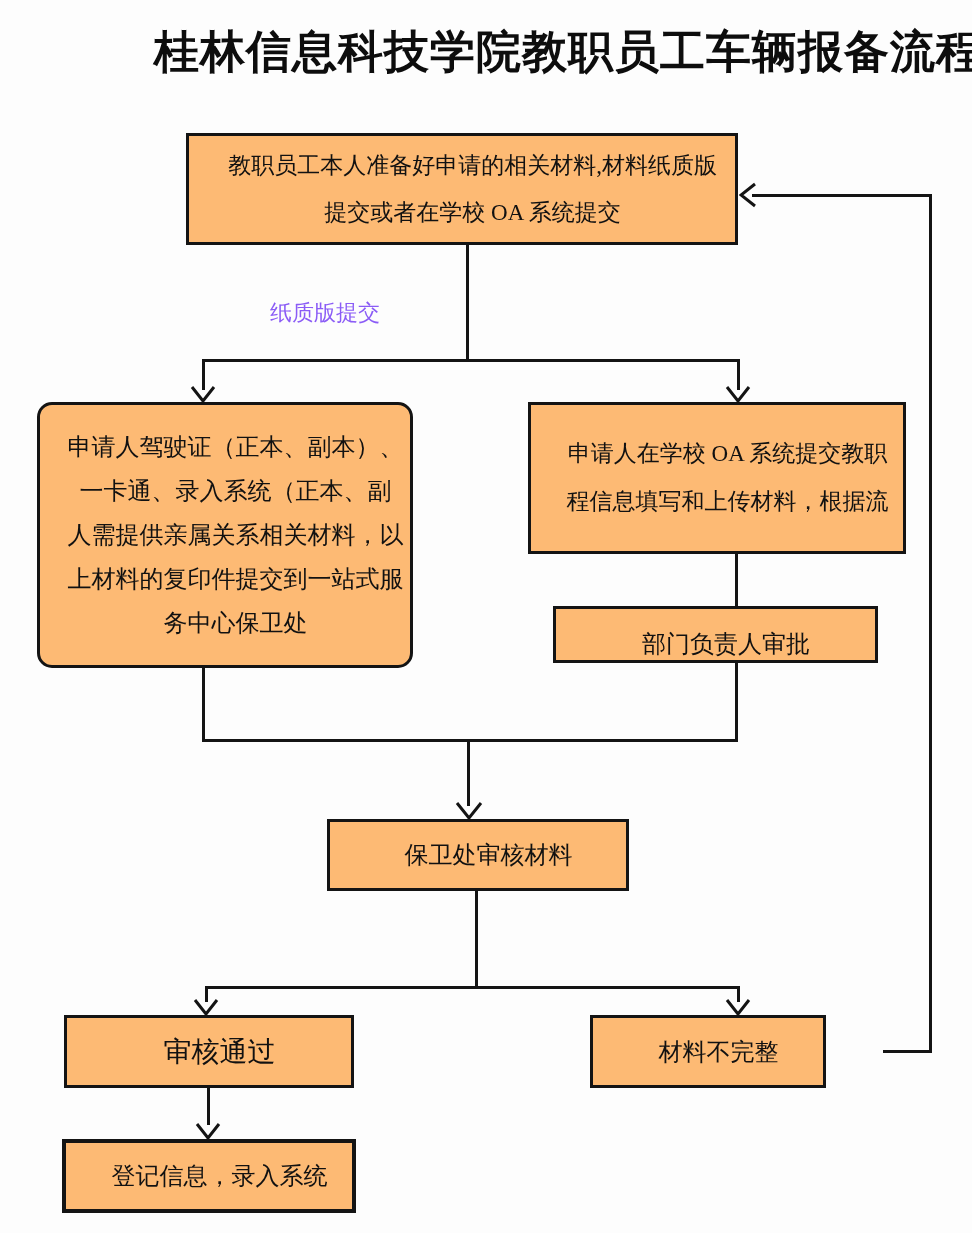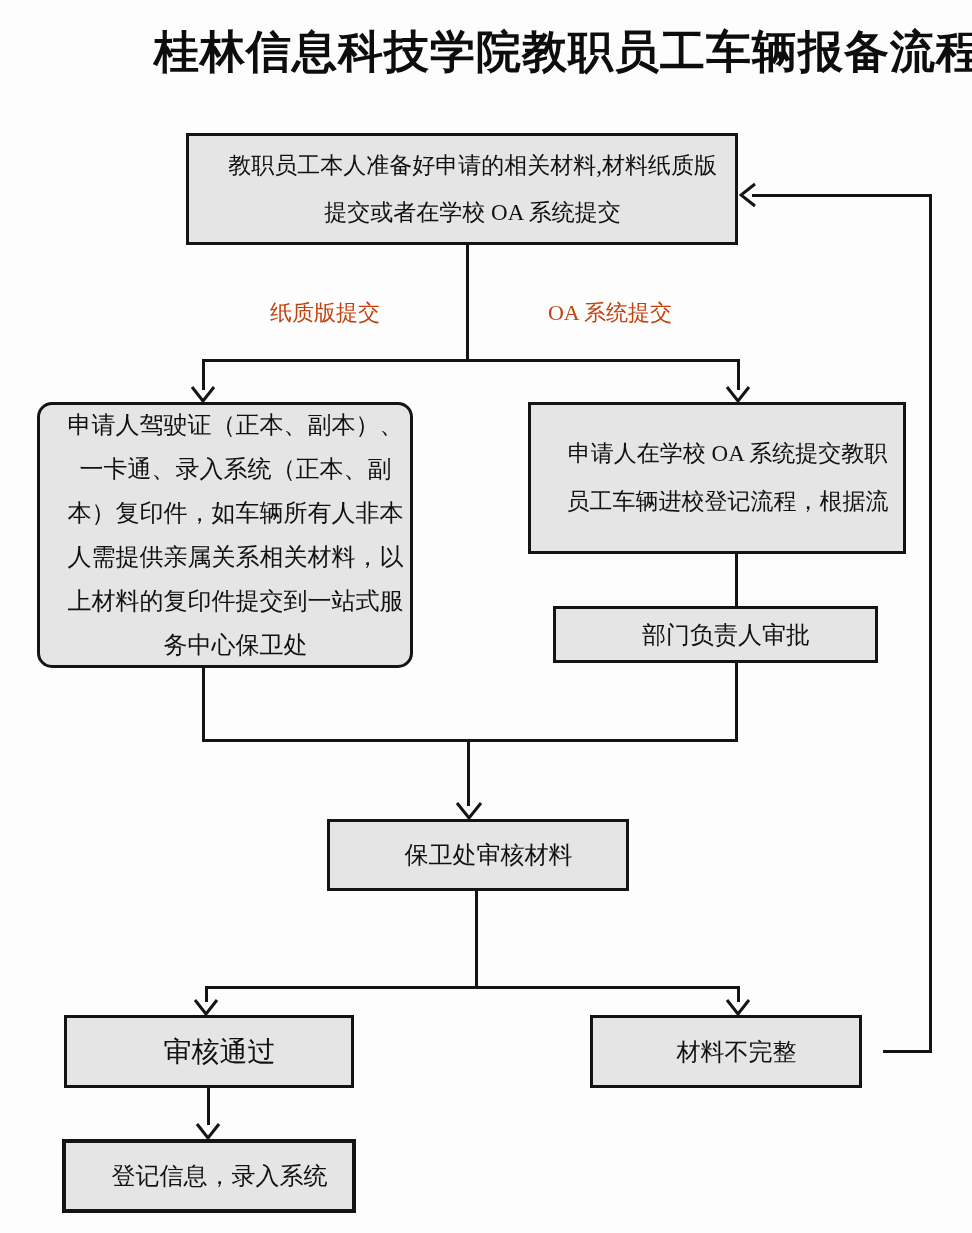--- a/index.html
+++ b/index.html
@@ -26,44 +26,44 @@
     font-weight: 700;
     font-size: 45px;
     letter-spacing: 1px;
     color: #0d0d0d;
     white-space: nowrap;
   }
   .box {
     position: absolute;
     box-sizing: border-box;
     border: 3px solid #141414;
-    background: #e5e5e5;
+    background: #fdba74;
     display: flex;
     flex-direction: column;
     justify-content: center;
     align-items: center;
     text-align: center;
     padding-left: 21px;
   }
   .box .bline {
     width: 100%;
     white-space: nowrap;
   }
   #box-prepare   { left:186px; top:133px; width:552px; height:112px; font-size:23px; line-height:47px; }
   #box-paper     { left:37px;  top:402px; width:376px; height:266px; font-size:24px; line-height:44px;border-radius:15px; }
   #box-oa        { left:528px; top:402px; width:378px; height:152px; font-size:23px; line-height:48px; }
-  #box-approve   { left:553px; top:606px; width:325px; height:57px;  font-size:24px; }
+  #box-approve   { left:553px; top:606px; width:325px; height:57px;  font-size:24px;justify-content:flex-end; }
   #box-review    { left:327px; top:819px; width:302px; height:72px;  font-size:24px; }
   #box-pass      { left:64px;  top:1015px; width:290px; height:73px; font-size:28px; }
-  #box-incomplete{ left:590px; top:1015px; width:272px; height:73px; font-size:24px; }
+  #box-incomplete{ left:590px; top:1015px; width:236px; height:73px; font-size:24px; }
   #box-register  { left:62px;  top:1139px; width:294px; height:74px; font-size:24px; border-width:4px;align-items:center; }
   .edge-label {
     position: absolute;
     font-size: 22px;
-    color: #c2410c;
+    color: #8b5cf6;
     text-align: center;
     white-space: nowrap;
   }
   #label-paper { left: 240px; top: 298px; width: 170px; }
   #label-oa    { left: 525px; top: 298px; width: 170px; }
   .ln {
     position: absolute;
     background: #141414;
   }
   .ah {
@@ -78,29 +78,28 @@
   <div class="title">桂林信息科技学院教职员工车辆报备流程</div>
 
   <div class="box" id="box-prepare">
     <div class="bline">教职员工本人准备好申请的相关材料,材料纸质版</div>
     <div class="bline">提交或者在学校 OA 系统提交</div>
   </div>
 
   <div class="box" id="box-paper">
     <div class="bline">申请人驾驶证（正本、副本）、</div>
     <div class="bline">一卡通、录入系统（正本、副</div>
-    <div class="bline">本）复印件，如车辆所有人非本</div>
     <div class="bline">人需提供亲属关系相关材料，以</div>
     <div class="bline">上材料的复印件提交到一站式服</div>
     <div class="bline">务中心保卫处</div>
   </div>
 
   <div class="box" id="box-oa">
     <div class="bline">申请人在学校 OA 系统提交教职</div>
-    <div class="bline">员工车辆进校登记流程，根据流</div>
+    <div class="bline">程信息填写和上传材料，根据流</div>
   </div>
 
   <div class="box" id="box-approve">
     <div class="bline">部门负责人审批</div>
   </div>
 
   <div class="box" id="box-review">
     <div class="bline">保卫处审核材料</div>
   </div>
 
@@ -110,21 +109,20 @@
 
   <div class="box" id="box-incomplete">
     <div class="bline">材料不完整</div>
   </div>
 
   <div class="box" id="box-register">
     <div class="bline">登记信息，录入系统</div>
   </div>
 
   <div class="edge-label" id="label-paper">纸质版提交</div>
-  <div class="edge-label" id="label-oa">OA 系统提交</div>
 
   <div class="ln" style="left:466px; top:243px; width:3px; height:119px;"></div>
   <div class="ln" style="left:202px; top:359px; width:538px; height:3px;"></div>
   <div class="ln" style="left:202px; top:359px; width:3px; height:31px;"></div>
   <div class="ln" style="left:737px; top:359px; width:3px; height:31px;"></div>
   <div class="ln" style="left:735px; top:553px; width:3px; height:55px;"></div>
   <div class="ln" style="left:202px; top:667px; width:3px; height:75px;"></div>
   <div class="ln" style="left:735px; top:662px; width:3px; height:80px;"></div>
   <div class="ln" style="left:202px; top:739px; width:536px; height:3px;"></div>
   <div class="ln" style="left:467px; top:739px; width:3px; height:67px;"></div>

